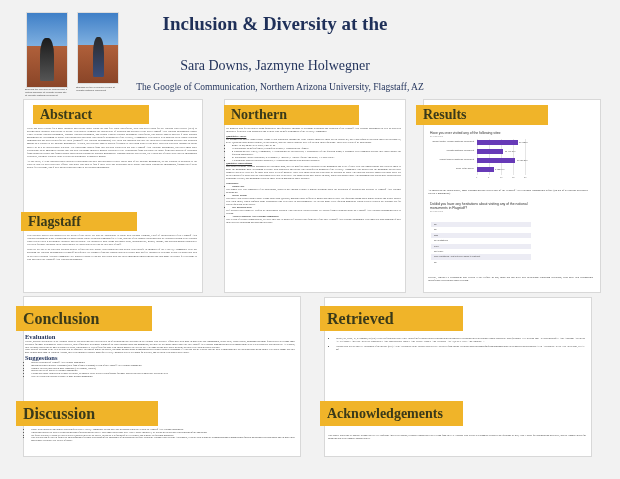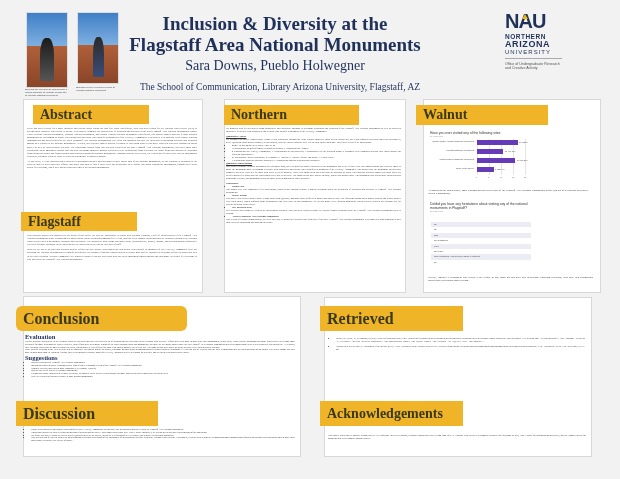--- a/index.html
+++ b/index.html
@@ -56,32 +56,24 @@
   <div class="caption" style="left:25px; top:88px; width:44px;">Enjoying the cool breeze coming from a natural blowhole at Wupatki pueblo site at Wupatki National Monument</div>
   <div class="photo" style="left:77px; top:12px; width:40px; height:70px;">
     <div class="sky"></div>
       <div class="ground"></div>
       <div class="person" style="width:28%; left:38%;"></div>
   </div>
   <div class="caption" style="left:76px; top:86px; width:44px;">Standing on top of Wukoki Pueblo at Wupatki National Monument</div>
 
   <div class="title">
     <div>Inclusion &amp; Diversity at the</div>
-    <div>Flagstaff Area National Monuments</div>
-  </div>
-  <div class="authors">Sara Downs, Pueblo Holwegner</div>
-  <div class="affil">The School of Communication, Library Arizona University, Flagstaff, AZ</div>
-
-  <div class="logo">
-    <div class="nau">N<span class="a">A</span>U</div>
-    <div class="l1">NORTHERN</div>
-    <div class="l2">ARIZONA</div>
-    <div class="l3">UNIVERSITY</div>
-    <div class="l4">Office of Undergraduate Research and Creative Activity</div>
-  </div>
+  </div>
+  <div class="authors">Sara Downs, Jazmyne Holwegner</div>
+  <div class="affil">The Google of Communication, Northern Arizona University, Flagstaff, AZ</div>
+
 
   <div class="panel" style="left:23px; top:99px; width:178px; height:192px;"></div>
   <div class="hdr" style="left:21px; top:105px; width:116px; height:19px; font-size:14px;margin-left:12px;">
     <span>Abstract</span>
   </div>
   <div class="txt" style="left:27px; top:127px; width:170px;">
     <p style="font-size:2.5px; line-height:3.1px;">There has been a desire for a more inclusive and diverse space within the past few years. Specifically, there has been a push for the National Park Service (NPS) to become more inclusive and diverse to people. This project examines the current state of inclusion and diversity in the three Flagstaff Area National Monuments: Sunset Crater Volcano National Monument, Wupatki National Monument, and Walnut Canyon National Monument. Specifically, this project aims to uncover if these national monuments are welcoming to people with disabilities and those who identify as members of the LGBTQ+ community. This project is in addition to the public relations campaign that has been created for the client (Flagstaff Area National Monuments). The client has indicated that they are interested in increasing diversity and inclusion among their visitors at the national monuments. As such, our research aims to provide feedback to help them achieve this goal. Data was collected through an online survey as well as observational research. The knowledge gained from this research could help not only Flagstaff Area National Monuments, but other small-scale recreational areas implement actions that can help encourage minority group's retention levels. Conclusions from this study are made from data analysis of responses from around 20 people and from personal observations visiting the national monuments. Findings indicate that overall, the experience of those who visit the monuments is positive, but more could be done to reach out and market to minority groups.</p>
     <p style="font-size:2.5px; line-height:3.1px;">As our client, FANM expressed great interest in increasing diversity and inclusion in their visitor ship of the national monuments, so our research is presented to the client in order to help with their efforts. Our study was used to find if there were any hesitations these people had about visiting the monuments, finding out if these people felt welcome, and if they had an enjoyable time at the national monuments.</p>
   </div>
   <div class="hdr" style="left:21px; top:212px; width:116px; height:19px; font-size:14px;">
@@ -123,21 +115,21 @@
     </ul>
     <div>Self-reported data cannot be verified by independent research. This can skew results because we already formed opinions about the Flagstaff Area National Monuments prior to visiting.</div>
     <ul style="margin:0; padding-left:6px;">
       <li style="font-weight:bold;">Access to Flagstaff Area National Monuments</li>
     </ul>
     <div>Due to lack of reliable transportation, we were only able to gather self-reported data from one of the three Flagstaff Area National Monuments. This limits our understanding of how these sites are addressing inclusion and diversity.</div>
   </div>
 
   <div class="panel" style="left:423px; top:99px; width:176px; height:192px;"></div>
   <div class="hdr" style="left:416px; top:105px; width:132px; height:20px; font-size:14px;">
-    <span>Walnut</span>
+    <span>Results</span>
   </div>
 
   <div class="chart" style="left:430px; top:131px; width:100px; height:52px;">
     <div class="q">Have you ever visited any of the following sites:</div>
     <div class="resp">27 responses</div>
     <div style="position:absolute; left:0; top:8px; width:100px; height:38px;">
       <div class="gridline" style="left:47px; top:0; height:36px;"></div>
       <div class="gridline" style="left:59px; top:0; height:36px;"></div>
       <div class="gridline" style="left:71px; top:0; height:36px;"></div>
       <div class="gridline" style="left:83px; top:0; height:36px;"></div>
@@ -184,21 +176,21 @@
     <div class="resp-row">Nah</div>
     <div class="resp-row">No hesitations</div>
     <div class="resp-row">nope</div>
     <div class="resp-row">Not really</div>
     <div class="resp-row">Time limitations / just not sure which to visit first</div>
     <div class="resp-row">No</div>
   </div>
   <div class="txt" style="left:428px; top:276px; width:165px; font-size:2.7px; line-height:3.3px;">Overall, whether a respondent had visited a site before or not, most did not have any hesitations regarding visitation, with only two respondents identifying a hesitation about visiting.</div>
 
   <div class="panel" style="left:23px; top:296px; width:276px; height:159px;"></div>
-  <div class="hdr" style="left:16px; top:306px; width:171px; height:25px; font-size:16px;border-radius:6px;">
+  <div class="hdr" style="left:16px; top:306px; width:136px; height:25px; font-size:16px;">
     <span>Conclusion</span>
   </div>
   <div class="txt" style="left:25px; top:333px; width:270px; font-size:2.3px; line-height:2.8px;">
     <div class="h2">Evaluation</div>
     <div>Overall, physical accessibility at the National Parks are two areas that have been given a lot of attention and are accessible to the National Park Services. Efforts have been made to make sure that campgrounds, picnic areas, visitor centers, bathrooms and some features have all become more accessible for those with mobility issues. However, these efforts have been made in most of the larger national parks and monuments, but there are still many smaller ones like the Flagstaff Area National Monuments that need improvement as well as accessibility and inclusivity. At Wupatki, there are many places that are only accessible by stairs, which makes it very difficult for those with limited mobility to view the site. The signs did not have braille on them, but there were audio headsets available.</div>
     <div>Other areas of inclusion in the NPS sites need to be addressed. In terms of gender inclusivity, not many national parks or monuments have gender inclusive bathrooms. FANM said that he is aware that the issue is something they are speaking about on an agency level and a change that they hope to implement soon. In Northern Arizona, there is an employee resource group for LGBTQ+ members as well as a group for diversity, and the intent is to address these issues.</div>
     <div class="h2">Suggestions</div>
     <ul>
       <li>Increase awareness of Flagstaff Area National Monuments</li>
       <li>Implement gender inclusive restrooms (aside from a family restroom) at each of the Flagstaff Area National Monuments</li>

